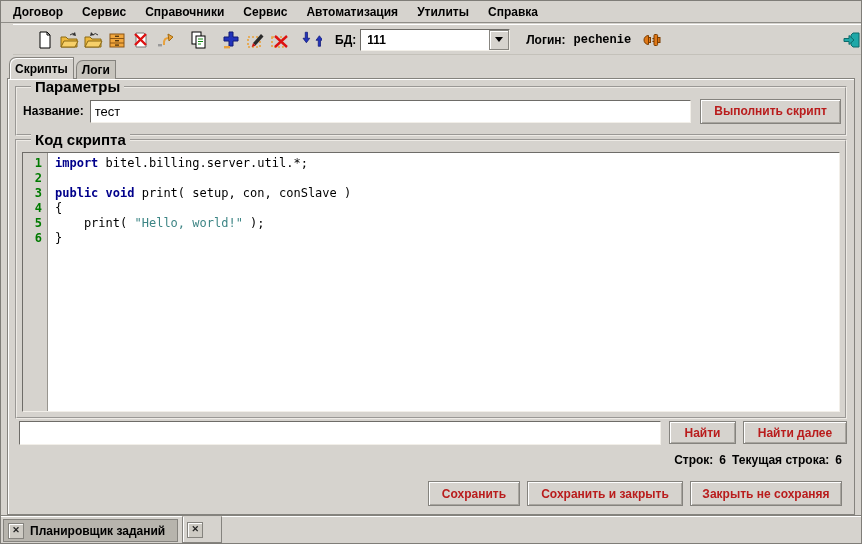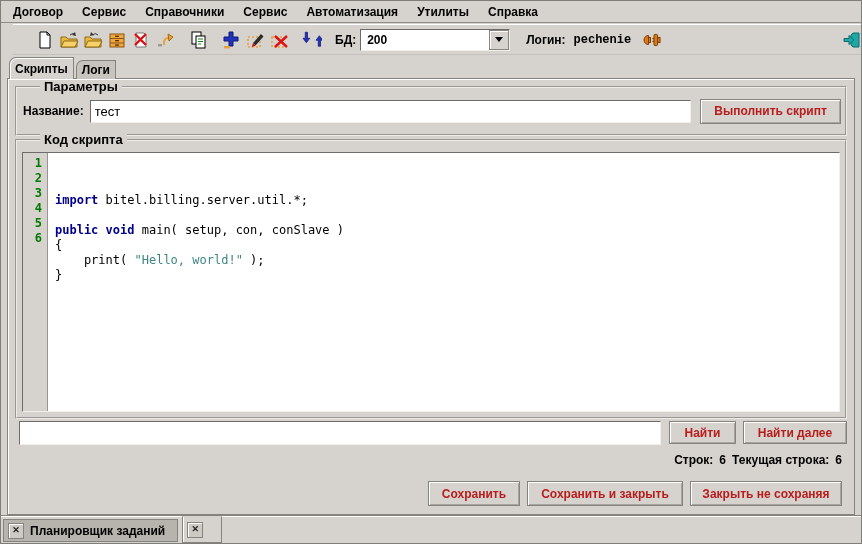--- a/index.html
+++ b/index.html
@@ -41,22 +41,22 @@
     background:#c7c4bd;border:1px solid #85837e;border-bottom:none;
     border-top-left-radius:7px;margin-right:2px;position:relative;
   }
   .tab.active{background:#d6d3ce;height:21px;box-shadow:inset 1px 1px 0 #fff;z-index:4;}
   
   .main-panel{
     position:absolute;left:6px;top:77px;width:848px;height:437px;box-sizing:border-box;
     border:1px solid #85837e;box-shadow:inset 1px 1px 0 #fff;background:#d6d3ce;
   }
   .groupbox{position:absolute;border:2px groove #eeebe6;}
-  .group-title{position:absolute;top:-8px;left:23px;background:#d6d3ce;padding:0 4px;
-    font-weight:bold;font-size:13px;line-height:14px;}
+  .group-title{position:absolute;top:-8px;left:14px;background:#d6d3ce;padding:0 4px;
+    font-weight:bold;font-size:15px;line-height:14px;}
   .group-params{left:7px;right:7px;top:7px;height:46px;}
   .param-row{position:absolute;left:6px;right:4px;top:10px;height:26px;display:flex;align-items:center;}
   .param-label{font-weight:bold;font-size:12px;margin-right:6px;white-space:nowrap;}
   .textfield{
     background:#fff;border:1px solid;border-color:#6e6c68 #f2efe9 #f2efe9 #6e6c68;
     font-family:"Liberation Sans",sans-serif;font-size:13px;padding:2px 4px;outline:none;box-sizing:border-box;
   }
   .name-field{flex:1;height:23px;}
   .btn{
     background:#d6d3ce;border:1px solid #85837e;
@@ -68,21 +68,21 @@
   
   .group-code{left:7px;right:7px;top:60px;height:276px;}
   .editor{
     position:absolute;left:5px;right:5px;top:11px;bottom:5px;background:#fff;
     border:1px solid;border-color:#6e6c68 #f2efe9 #f2efe9 #6e6c68;overflow:hidden;
   }
   .gutter{position:absolute;left:0;top:0;bottom:0;width:25px;background:#d6d3ce;
     border-right:1px solid #98958f;box-sizing:border-box;padding-top:3px;}
   .ln{font-family:"DejaVu Sans Mono",monospace;font-weight:bold;font-size:12px;height:15px;line-height:15px;
     color:var(--lnum,#007a00);text-align:right;padding-right:5px;}
-  .code-area{position:absolute;left:26px;right:0;top:0;bottom:0;padding:3px 0 16px 6px;margin-top:37px;}
+  .code-area{position:absolute;left:26px;right:0;top:0;bottom:0;padding:3px 0 16px 6px;}
   .cl{font-family:"DejaVu Sans Mono",monospace;font-size:12px;height:15px;line-height:15px;white-space:pre;}
   .tok-plain{color:#000;}
   .tok-keyword{color:var(--kw,#00008b);font-weight:bold;}
   .tok-string{color:var(--str,#3d8585);}
   
   .search-row{position:absolute;left:11px;right:7px;top:341px;height:25px;display:flex;align-items:center;}
   .search-field{flex:1;height:24px;}
   .find-btn{width:67px;height:23px;margin-left:8px;}
   .find-next-btn{width:104px;height:23px;margin-left:7px;}
   .status-row{position:absolute;right:12px;top:373px;height:16px;display:flex;gap:6px;
@@ -198,21 +198,21 @@
         </svg>
     </span>
     <span class="tool-icon gap-l">
       <svg width="20" height="20" viewBox="0 0 20 20">
           <path d="M7 3v8H4l4.5 6L13 11h-3V3z" fill="#2233bb" stroke="#111a77" transform="translate(-2,0) scale(0.75)"></path>
           <path d="M13 17V9h-3l4.5-6L19 9h-3v8z" fill="#2233bb" stroke="#111a77" transform="translate(6.5,3.5) scale(0.75)"></path>
         </svg>
     </span>
     <span class="tb-label">БД:</span>
     <div class="combo">
-      <span class="combo-value">200</span>
+      <span class="combo-value">111</span>
       <span class="combo-btn">
           <span class="combo-arrow"></span>
         </span>
     </div>
     <span class="login-label">Логин:</span>
     <span class="login-value">pechenie</span>
     <span class="tool-icon plug">
       <svg width="20" height="20" viewBox="0 0 20 20">
           <path d="M2 10a4.5 4.5 0 0 1 4.5-4.5V14.5A4.5 4.5 0 0 1 2 10z" fill="#e07818" stroke="#7a3c00"></path>
           <rect x="6.5" y="7.5" width="2" height="5" fill="#e07818" stroke="#7a3c00"></rect>
@@ -253,21 +253,21 @@
             <div class="ln">1</div>
             <div class="ln">2</div>
             <div class="ln">3</div>
             <div class="ln">4</div>
             <div class="ln">5</div>
             <div class="ln">6</div>
           </div>
         <div class="code-area">
             <div class="cl"><span class="tok-keyword">import</span><span class="tok-plain"> bitel.billing.server.util.*;</span></div>
             <div class="cl"></div>
-            <div class="cl"><span class="tok-keyword">public void</span><span class="tok-plain"> main( setup, con, conSlave )</span></div>
+            <div class="cl"><span class="tok-keyword">public void</span><span class="tok-plain"> print( setup, con, conSlave )</span></div>
             <div class="cl"><span class="tok-plain">{</span></div>
             <div class="cl"><span class="tok-plain">    print( </span><span class="tok-string">"Hello, world!"</span><span class="tok-plain"> );</span></div>
             <div class="cl"><span class="tok-plain">}</span></div>
           </div>
       </div>
     </div>
 
     <div class="search-row">
       <input class="textfield search-field" value="" style="">
       <div class="btn find-btn">Найти</div>

